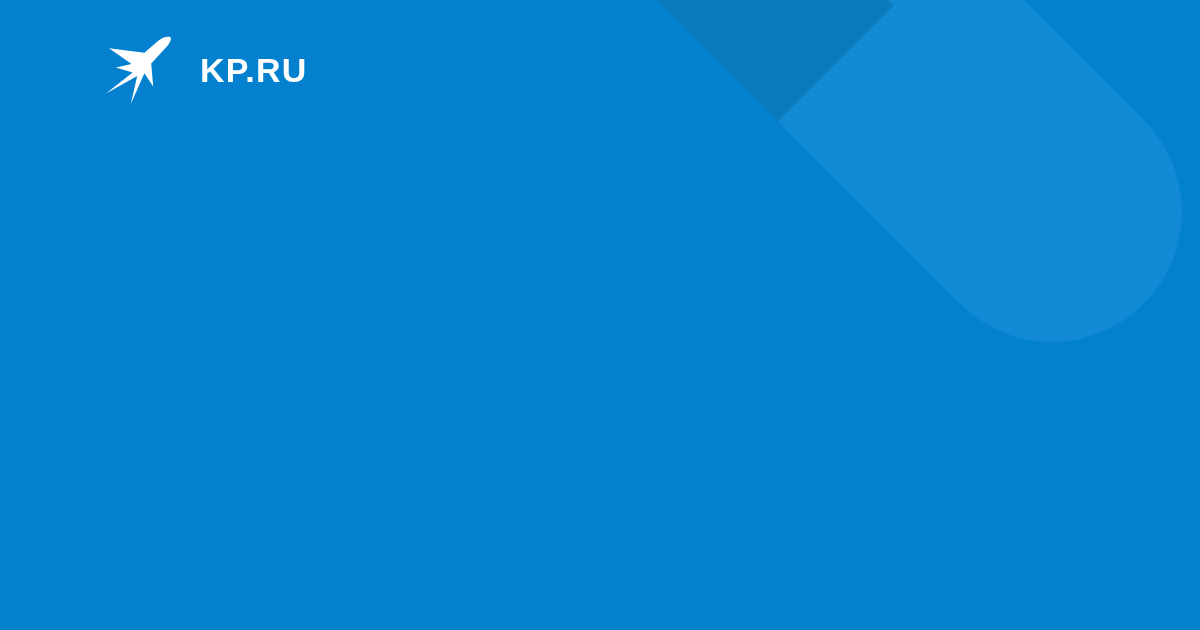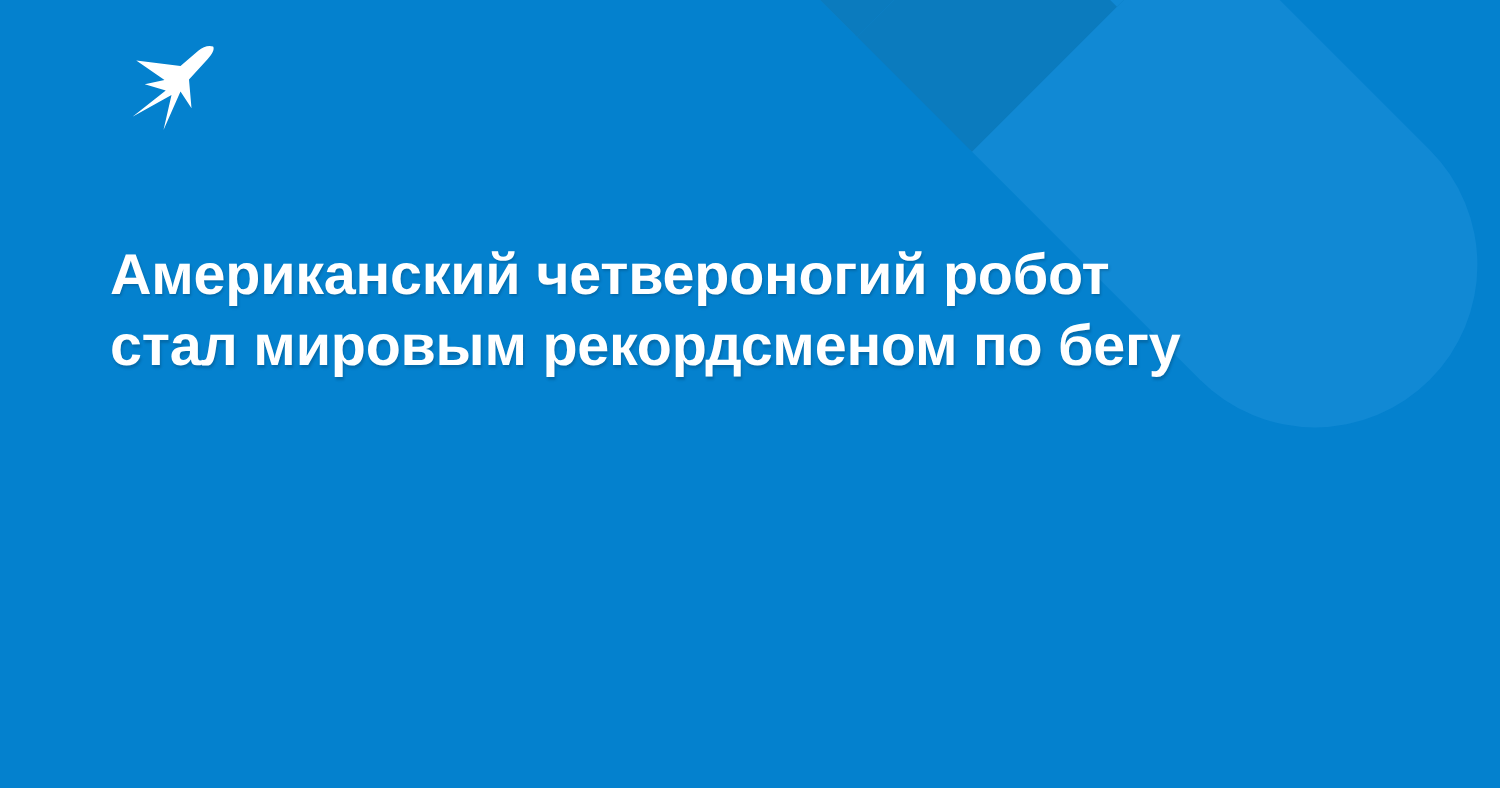--- a/index.html
+++ b/index.html
@@ -145,18 +145,18 @@
   </svg>
 
   <div class="brand">
     <svg class="brand-mark" viewBox="0 0 68 72" aria-hidden="true">
       <path fill="#ffffff" d="M66.5 3.2 C62.8 2.0 58.4 3.4 54.6 6.6 L40.4 18.7
                L5.0 14.3 L27.6 30.0 L11.8 33.4 L28.6 38.4
                L2.0 59.4 L33.2 42.0 L26.8 70.0 L40.4 39.2
                L49.2 52.6 L47.2 29.6 L62.2 13.2
                C66.0 9.1 67.8 5.2 66.5 3.2 Z"></path>
     </svg>
+    <span class="brand-name">KP.RU</span>
   </div>
 
-  <h1 class="headline">Американский четвероногий робот стал мировым рекордсменом по бегу</h1>
 
 
 </div>
 
 </body></html>

